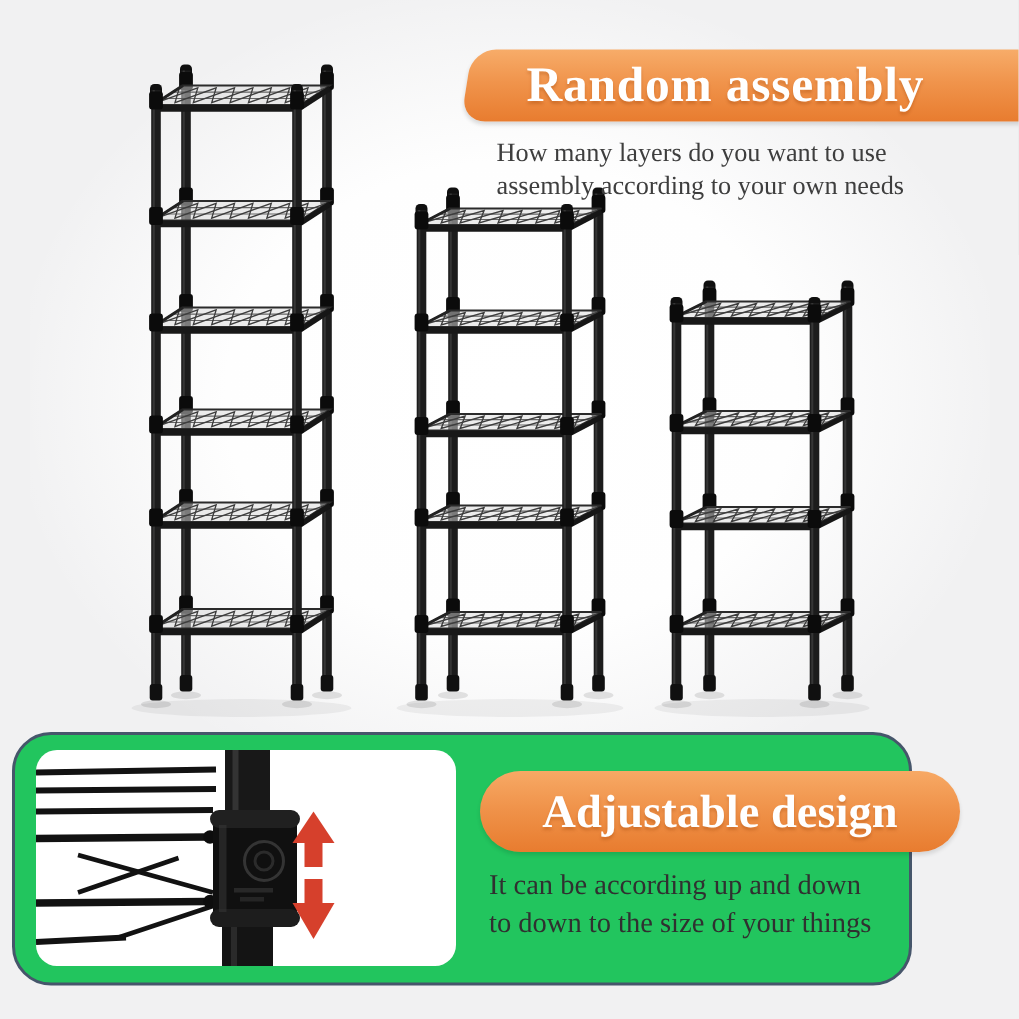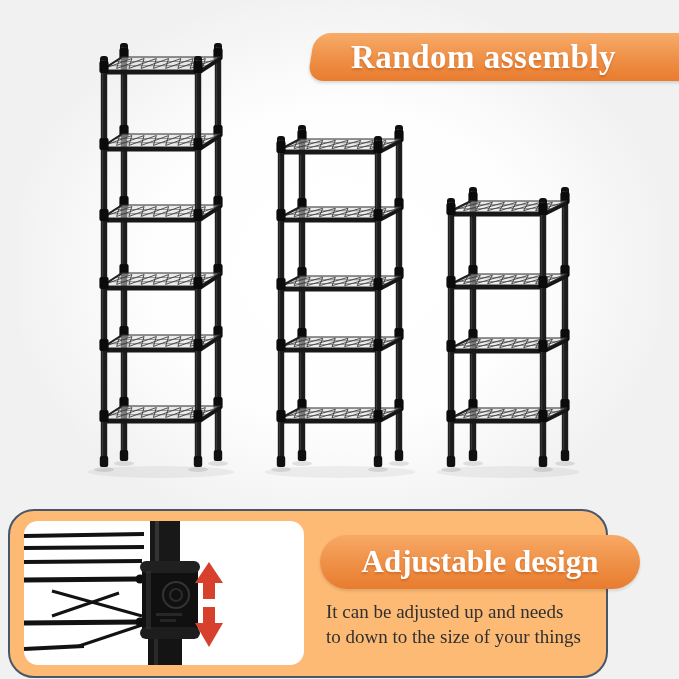--- a/index.html
+++ b/index.html
@@ -21,22 +21,22 @@
   }
   .banner-text{
     position:relative;padding-left:40px;line-height:48px;font-size:33px;font-weight:bold;
     color:#ffffff;text-shadow:0 2px 2px rgba(150,60,0,.30);letter-spacing:.5px;white-space:nowrap;
   }
   .desc-top{
     position:absolute;left:331px;top:90px;font-size:17.5px;line-height:22px;color:#3e3e3e;
   }
   
   .card{
-    position:absolute;left:8px;top:509px;width:600px;height:169px;box-sizing:border-box;
-    border:2px solid #46566b;border-radius:26px;background:#fdba74;
+    position:absolute;left:8px;top:488px;width:600px;height:169px;box-sizing:border-box;
+    border:2px solid #46566b;border-radius:26px;background:#22c55e;
   }
   .photo{
     position:absolute;left:14px;top:10px;width:280px;height:144px;
     background:#ffffff;border-radius:14px;overflow:hidden;
   }
   .pill{
     position:absolute;left:310px;top:24px;width:320px;height:54px;border-radius:27px;
     background:linear-gradient(180deg,#f7a965 0%,#ef9148 50%,#e87c2f 100%);
     color:#fff;font-size:31px;font-weight:bold;text-align:center;line-height:54px;
     text-shadow:0 2px 2px rgba(150,60,0,.30);box-shadow:0 2px 3px rgba(0,0,0,.12);white-space:nowrap;
@@ -302,20 +302,24 @@
         <rect x="446.4" y="410" width="9.2" height="12" rx="2" fill="#0b0b0b"></rect>
         <rect x="538.4" y="410" width="9.2" height="12" rx="2" fill="#0b0b0b"></rect>
       </g>
     </svg>
 
   <div class="banner">
     <div class="banner-bg"></div>
     <div class="banner-text">Random assembly</div>
   </div>
 
+  <div class="desc-top">
+    <div>How many layers do you want to use</div>
+    <div>assembly according to your own needs</div>
+  </div>
 
   <div class="card">
 
     <div class="photo">
       <svg width="280" height="144" viewBox="0 0 280 144">
 
         <g stroke="#121212" fill="none">
           <line x1="0" y1="15" x2="120" y2="13" stroke-width="4"></line>
           <line x1="0" y1="27" x2="120" y2="26" stroke-width="4"></line>
           <line x1="0" y1="41" x2="118" y2="40" stroke-width="4"></line>
@@ -354,18 +358,18 @@
         <g fill="#d6402c">
           <rect x="179" y="86" width="12" height="16"></rect>
           <polygon points="171,102 199,102 185,126"></polygon>
         </g>
       </svg>
     </div>
 
     <div class="pill">Adjustable design</div>
 
     <div class="card-desc">
-      <div>It can be adjusted up and needs</div>
+      <div>It can be according up and down</div>
       <div>to down to the size of your things</div>
     </div>
   </div>
 
 </div>
 
 </body></html>

